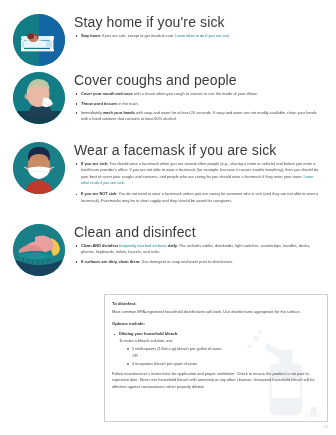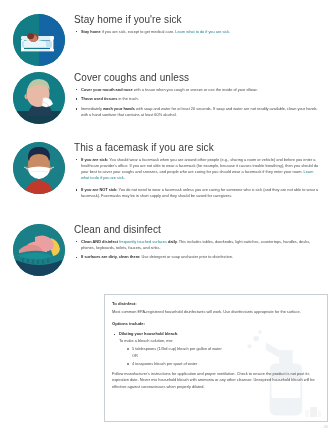--- a/index.html
+++ b/index.html
@@ -37,21 +37,21 @@
     justify-content: center;
     padding-top: 0px;
   }
   .text-col {
     flex: 1 1 auto;
     padding-left: 4px;
     padding-right: 6px;
   }
 
   h2.heading {
-    font-size: 10px;
+    font-size: 14px;
     font-weight: 400;
     color: #3a3a3c;
     margin: 0 0 3px 0;
     letter-spacing: 0.01em;
     line-height: 1.15;
   }
 
   ul.bullets {
     list-style: none;
     margin: 0;
@@ -251,21 +251,21 @@
           <ellipse cx="25" cy="22" rx="11.5" ry="13" fill="#e8b9a4"></ellipse>
           <path d="M14 19 q2-12 12-12 q10 0 11 11 q-4-5-11-5 q-8 0-12 6z" fill="#b9c9a8"></path>
           <path d="M13.5 22 q-2.4 0.4-2 3 q0.4 2.4 2.6 2.2z" fill="#dba894"></path>
           <path d="M30 26 q7-2 10 6 q-5 5-11 2z" fill="#f2f6f8"></path>
           <path d="M30.5 27 q6-1 8.6 5.2 q-4.6 3.6-9 1.2z" fill="#ffffff"></path>
           <path d="M30 30 q4 1 6 4" stroke="#cfdbe2" stroke-width="0.7" fill="none"></path>
         </svg>
       </div>
     </div>
     <div class="text-col">
-      <h2 class="heading">Cover coughs and unless</h2>
+      <h2 class="heading">Cover coughs and people</h2>
       <ul class="bullets">
         <li>
           <b>Cover your mouth and nose</b><span> with a tissue when you cough or sneeze or use the inside of your elbow.</span>
         </li>
         <li>
           <b>Throw used tissues</b><span> in the trash.</span>
         </li>
         <li>
           <span>Immediately </span><b>wash your hands</b><span> with soap and water for at least 20 seconds. If soap and water are not readily available, clean your hands with a hand sanitizer that contains at least 60% alcohol.</span>
         </li>
@@ -285,21 +285,21 @@
           <path d="M14.8 24 q-2.2 0.5-1.8 2.8 q0.4 2.2 2.4 2z" fill="#bb7e58"></path>
           <path d="M37.2 24 q2.2 0.5 1.8 2.8 q-0.4 2.2-2.4 2z" fill="#bb7e58"></path>
           <path d="M15 26 q11-3 22 0 q0 9-11 11 q-11-2-11-11z" fill="#eef4f7"></path>
           <path d="M15.2 26.4 q10.8-2.8 21.6 0 q-0.4 8.4-10.8 10.4 q-10.4-2-10.8-10.4z" fill="#ffffff"></path>
           <path d="M15 27 L11 25 M37 27 L41 25" stroke="#dfe7ec" stroke-width="0.9" fill="none"></path>
           <path d="M17 30 q9-1.6 18 0" stroke="#dbe4ea" stroke-width="0.6" fill="none"></path>
         </svg>
       </div>
     </div>
     <div class="text-col">
-      <h2 class="heading">This a facemask if you are sick</h2>
+      <h2 class="heading">Wear a facemask if you are sick</h2>
       <ul class="bullets">
         <li>
           <b>If you are sick:</b><span> You should wear a facemask when you are around other people (e.g., sharing a room or vehicle) and before you enter a healthcare provider's office. If you are not able to wear a facemask (for example, because it causes trouble breathing), then you should do your best to cover your coughs and sneezes, and people who are caring for you should wear a facemask if they enter your room. </span><a class="lnk" href="#">Learn what to do if you are sick</a><span>.</span>
         </li>
         <li style="margin-top:5px;">
           <b>If you are NOT sick:</b><span> You do not need to wear a facemask unless you are caring for someone who is sick (and they are not able to wear a facemask). Facemasks may be in short supply and they should be saved for caregivers.</span>
         </li>
       </ul>
     </div>
   </div>

